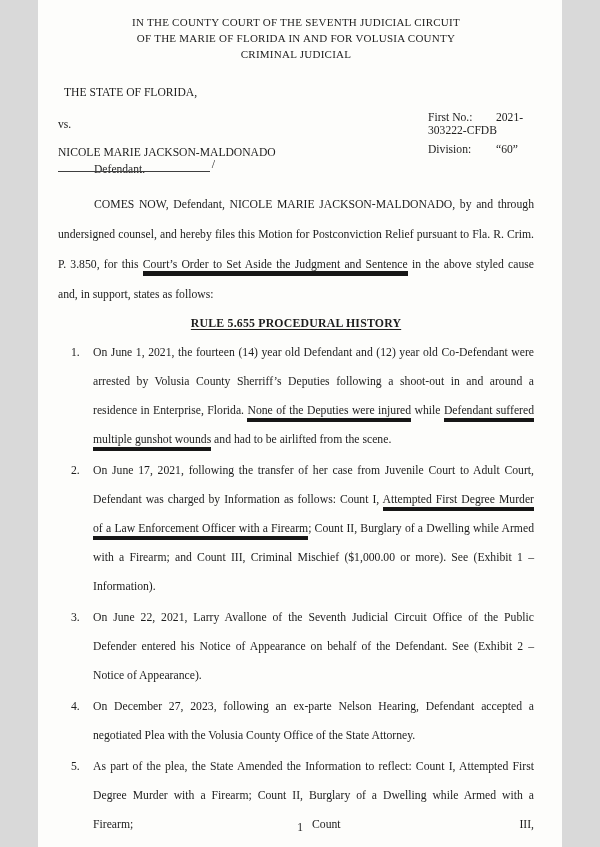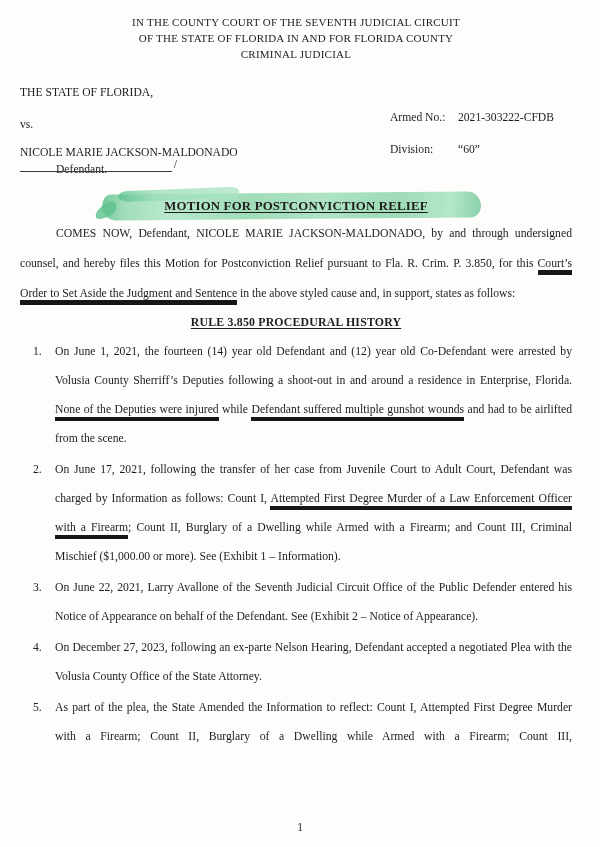--- a/index.html
+++ b/index.html
@@ -1,33 +1,33 @@
 <!DOCTYPE html>
 <html><head>
 <meta charset="utf-8">
 <style>
   html,body { margin:0; padding:0; background:#d9d9d9; }
   .page {
     position:relative;
-    width:600px; height:847px;
+    width:524px; height:847px;
     margin:0 auto;
     background:#fdfdfb;
     box-sizing:border-box;
     padding:14px 28px 0 20px;
     overflow:hidden;
     font-family:"Liberation Serif", serif;
     color:#1d1d1d;
   }
 
   
   .court-header { text-align:center; font-size:11px; line-height:16px; letter-spacing:.25px; }
 
   
   .caption { position:relative; height:102px; margin-top:22px; font-size:11.6px; }
-  .caption .plaintiff { position:absolute; top:2px; left:0; }
+  .caption .plaintiff { position:absolute; top:2px; left:6px; }
   .caption .vs { position:absolute; top:34px; left:0; }
   .caption .defendant-name { position:absolute; top:62px; left:0; }
   .caption .defendant-role { position:absolute; top:79px; left:36px; }
   .caption .sep-line {
     position:absolute; top:72px; left:0; width:152px; height:15px;
     border-bottom:1.4px solid #3f3f3f; text-align:right;
   }
   .caption .sep-line .slash { position:relative; right:-5px; top:1px; font-size:12px; }
   .caption .case-row { position:absolute; top:27px; left:370px; }
   .caption .division-row { position:absolute; top:59px; left:370px; }
@@ -93,46 +93,38 @@
 
   .page-number { position:absolute; left:0; right:0; bottom:14px; text-align:center; font-size:11.5px; }
 </style>
 </head>
 <body>
 
 <div class="page">
 
   <header class="court-header">
     <div>IN THE COUNTY COURT OF THE SEVENTH JUDICIAL CIRCUIT</div>
-    <div>OF THE STATE OF FLORIDA IN AND FOR FLORIDA COUNTY</div>
+    <div>OF THE MARIE OF FLORIDA IN AND FOR VOLUSIA COUNTY</div>
     <div>CRIMINAL JUDICIAL</div>
   </header>
 
   <section class="caption">
     <div class="plaintiff">THE STATE OF FLORIDA,</div>
     <div class="vs">vs.</div>
     <div class="defendant-name">NICOLE MARIE JACKSON-MALDONADO</div>
     <div class="defendant-role">Defendant.</div>
     <div class="sep-line"><span class="slash">/</span></div>
-    <div class="case-row"><span class="lbl">Armed No.:</span><span>2021-303222-CFDB</span></div>
+    <div class="case-row"><span class="lbl">First No.:</span><span>2021-303222-CFDB</span></div>
     <div class="division-row"><span class="lbl">Division:</span><span>“60”</span></div>
   </section>
 
-  <div class="title-row">
-    <span class="doc-title">
-      <span class="hl-main"></span>
-      <span class="hl-top"></span>
-      <span class="hl-tail"></span>
-      <span class="title-text">MOTION FOR POSTCONVICTION RELIEF</span>
-    </span>
-  </div>
 
   <p class="intro"><span>COMES NOW, Defendant, NICOLE MARIE JACKSON-MALDONADO, by and through undersigned counsel, and hereby files this Motion for Postconviction Relief pursuant to Fla. R. Crim. P. 3.850, for this </span><span class="pen pen-thick">Court’s Order to Set Aside the Judgment and Sentence</span><span> in the above styled cause and, in support, states as follows:</span></p>
 
-  <h2 class="section-heading">RULE 3.850 PROCEDURAL HISTORY</h2>
+  <h2 class="section-heading">RULE 5.655 PROCEDURAL HISTORY</h2>
 
   <div class="list">
 
     <div class="item">
       <span class="num">1.</span>
       <span><span>On June 1, 2021, the fourteen (14) year old Defendant and (12) year old Co-Defendant were arrested by Volusia County Sherriff’s Deputies following a shoot-out in and around a residence in Enterprise, Florida. </span><span class="pen">None of the Deputies were injured</span><span> while </span><span class="pen">Defendant suffered multiple gunshot wounds</span><span> and had to be airlifted from the scene.</span></span>
     </div>
 
     <div class="item">
       <span class="num">2.</span>

